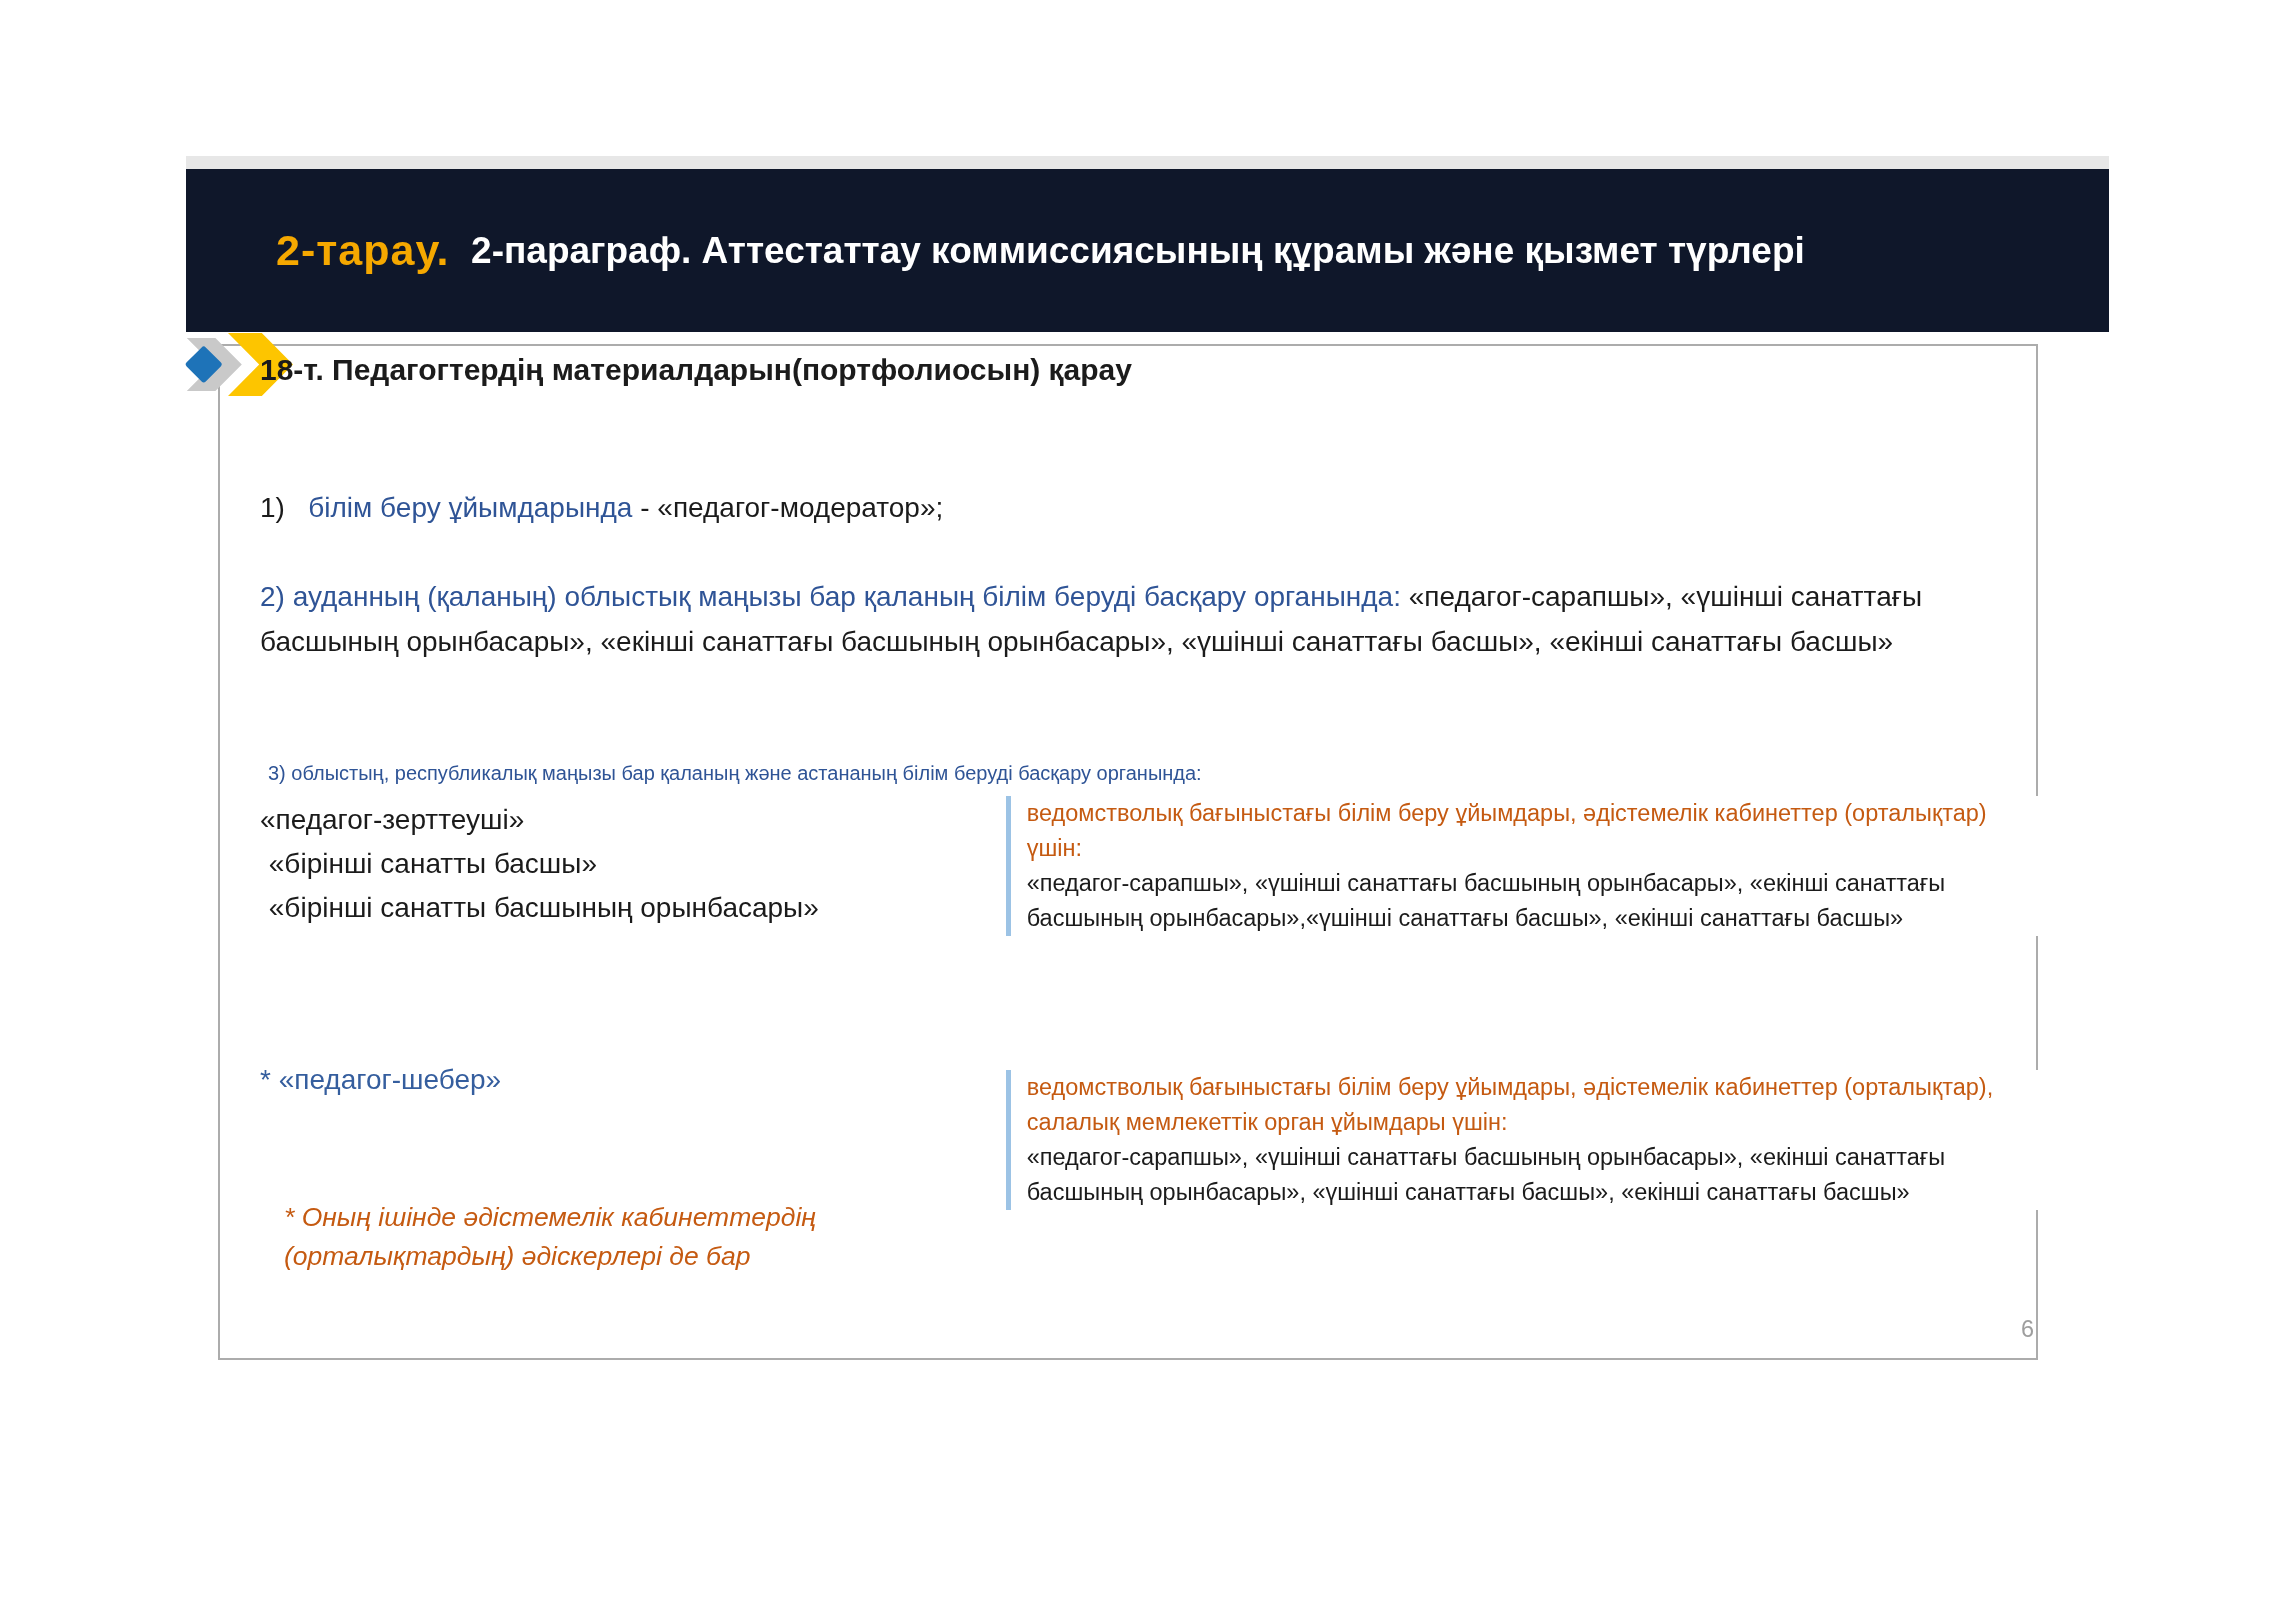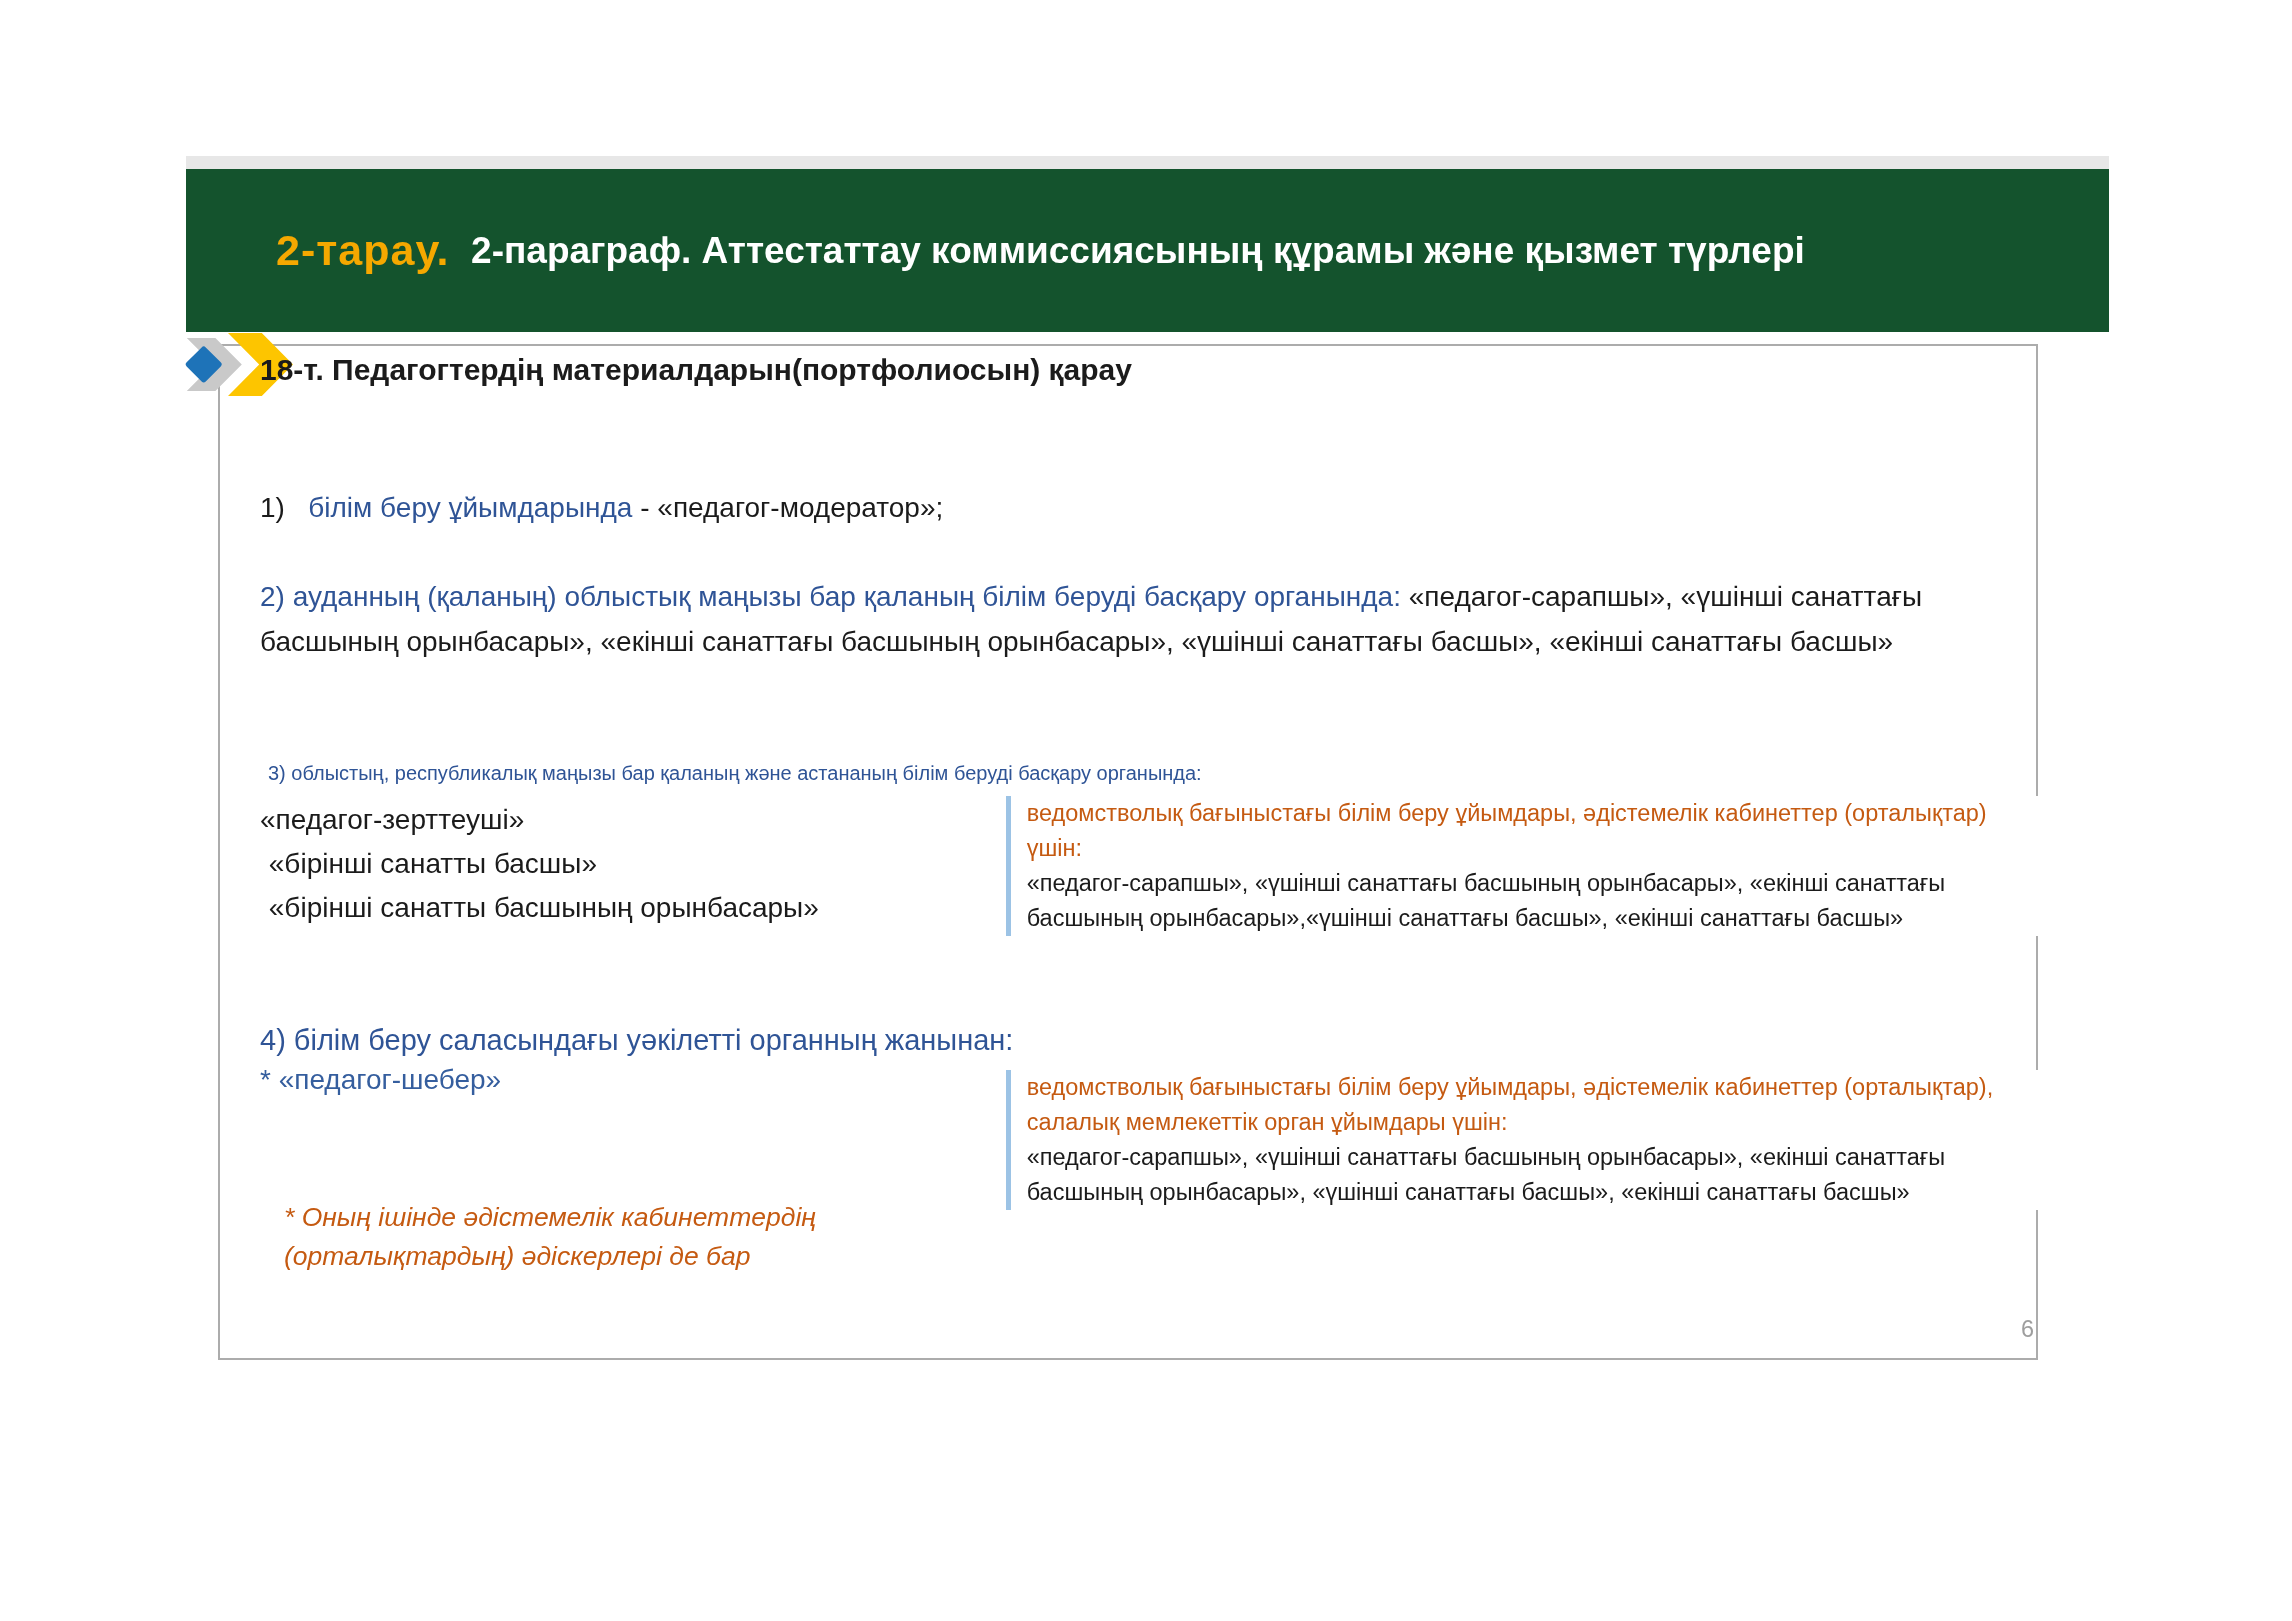--- a/index.html
+++ b/index.html
@@ -10,21 +10,21 @@
     font-family:"Liberation Sans", sans-serif;
     color:#1b1b1b;
     overflow:hidden;
   }
   .top-strip{
     position:absolute;left:186px;top:156px;width:1923px;height:12.7px;
     background:#e7e7e7;
   }
   .header-band{
     position:absolute;left:186px;top:169px;width:1923px;height:163px;
-    background:#14532d;
+    background:#0f172a;
     display:flex;align-items:center;
     padding-left:90px;box-sizing:border-box;gap:21.6px;
   }
   .chapter-label{
     font-size:43px;font-weight:bold;color:#f5a800;letter-spacing:1px;
     white-space:nowrap;
   }
   .slide-title{
     font-size:37px;font-weight:bold;color:#ffffff;white-space:nowrap;
   }
@@ -122,21 +122,20 @@
     <div>«педагог-зерттеуші»</div>
     <div class="sub">«бірінші санатты басшы»</div>
     <div class="sub">«бірінші санатты басшының орынбасары»</div>
   </div>
 
   <div class="abs callout callout1">
     <span class="co-lead">ведомстволық бағыныстағы білім беру ұйымдары, әдістемелік кабинеттер (орталықтар) үшін:</span>
     <span class="co-body">«педагог-сарапшы», «үшінші санаттағы басшының орынбасары», «екінші санаттағы басшының орынбасары»,«үшінші санаттағы басшы», «екінші санаттағы басшы»</span>
   </div>
 
-  <div class="abs item4-lead blue-bold">4) білім беру саласындағы уәкілетті органның жанынан:</div>
 
   <div class="abs item4-line">* «педагог-шебер»</div>
 
   <div class="abs callout callout2">
     <span class="co-lead">ведомстволық бағыныстағы білім беру ұйымдары, әдістемелік кабинеттер (орталықтар), салалық мемлекеттік орган ұйымдары үшін:</span>
     <span class="co-body">«педагог-сарапшы», «үшінші санаттағы басшының орынбасары», «екінші санаттағы басшының орынбасары», «үшінші санаттағы басшы», «екінші санаттағы басшы»</span>
   </div>
 
   <div class="abs footnote">* Оның ішінде әдістемелік кабинеттердің (орталықтардың) әдіскерлері де бар</div>
 

